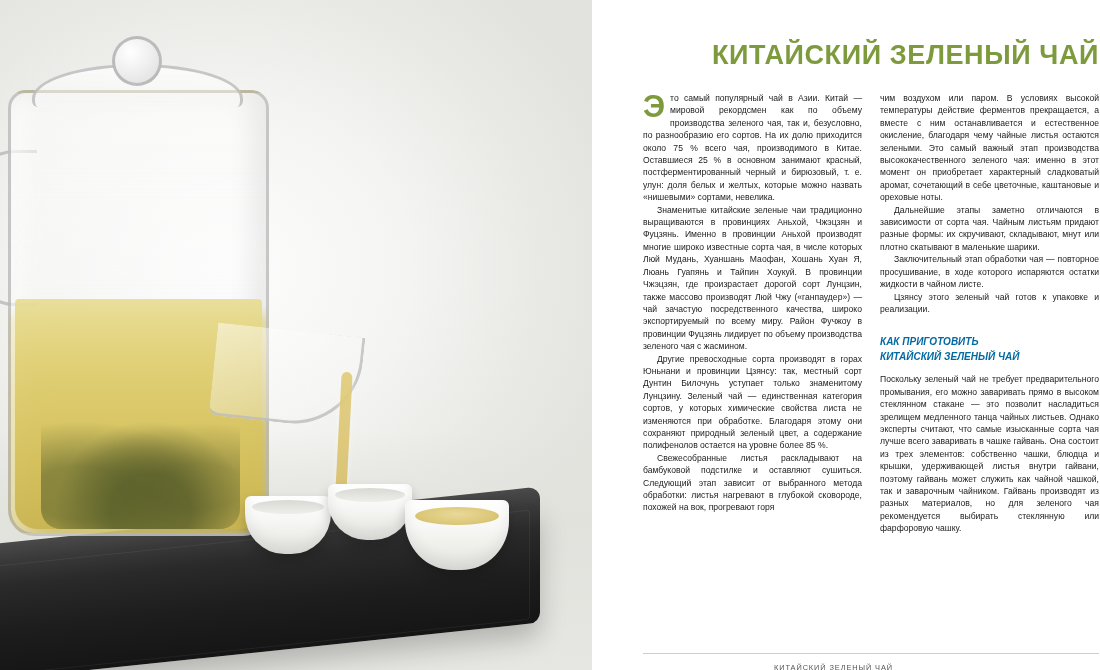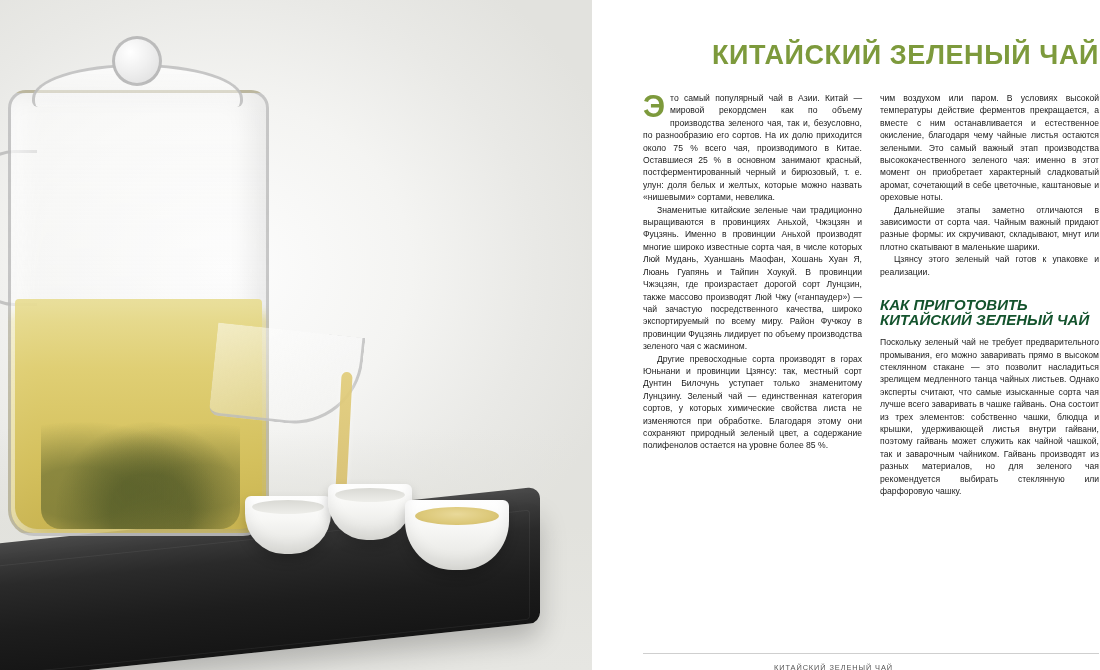--- a/index.html
+++ b/index.html
@@ -262,25 +262,25 @@
     font-size: 31px;
     line-height: 25px;
     font-weight: bold;
     color: #7d9a3c;
     padding: 2px 5px 0 0;
     font-family: "Liberation Sans", sans-serif;
   }
 
   .subhead {
     margin: 20px 0 9px 0;
-    font-size: 15px;
+    font-size: 10px;
     line-height: 14.5px;
     font-weight: bold;
     font-style: italic;
-    color: #14532d;
+    color: #0369a1;
     font-family: "Liberation Sans", sans-serif;
   }
 
   .footer-rule {
     position: absolute;
     left: 27px;
     bottom: 42px;
     width: 456px;
     height: 1px;
     background: #cfcfcf;
@@ -345,25 +345,27 @@
   <div class="content">
 
     <div class="title">КИТАЙСКИЙ ЗЕЛЕНЫЙ ЧАЙ</div>
 
     <div class="cols">
 
       <div class="col">
         <p class="body first"><span class="dropcap">Э</span><span>то самый популярный чай в Азии. Китай — мировой рекордсмен как по объему производства зеленого чая, так и, безусловно, по разнообразию его сортов. На их долю приходится около 75 % всего чая, производимого в Китае. Оставшиеся 25 % в основном занимают красный, постферментированный черный и бирюзовый, т. е. улун: доля белых и желтых, которые можно назвать «нишевыми» сортами, невелика.</span></p>
         <p class="body">Знаменитые китайские зеленые чаи традиционно выращиваются в провинциях Аньхой, Чжэцзян и Фуцзянь. Именно в провинции Аньхой производят многие широко известные сорта чая, в числе которых Люй Мудань, Хуаншань Маофан, Хошань Хуан Я, Люань Гуапянь и Тайпин Хоукуй. В провинции Чжэцзян, где произрастает дорогой сорт Лунцзин, также массово производят Люй Чжу («ганпаудер») — чай зачастую посредственного качества, широко экспортируемый по всему миру. Район Фучжоу в провинции Фуцзянь лидирует по объему производства зеленого чая с жасмином.</p>
         <p class="body">Другие превосходные сорта производят в горах Юньнани и провинции Цзянсу: так, местный сорт Дунтин Билочунь уступает только знаменитому Лунцзину. Зеленый чай — единственная категория сортов, у которых химические свойства листа не изменяются при обработке. Благодаря этому они сохраняют природный зеленый цвет, а содержание полифенолов остается на уровне более 85 %.</p>
+        <p class="body">Свежесобранные листья раскладывают на бамбуковой подстилке и оставляют сушиться. Следующий этап зависит от выбранного метода обработки: листья нагревают в глубокой сковороде, похожей на вок, прогревают горя</p>
       </div>
 
       <div class="col">
         <p class="body first">чим воздухом или паром. В условиях высокой температуры действие ферментов прекращается, а вместе с ним останавливается и естественное окисление, благодаря чему чайные листья остаются зелеными. Это самый важный этап производства высококачественного зеленого чая: именно в этот момент он приобретает характерный сладковатый аромат, сочетающий в себе цветочные, каштановые и ореховые ноты.</p>
-        <p class="body">Дальнейшие этапы заметно отличаются в зависимости от сорта чая. Чайным важный придают разные формы: их скручивают, складывают, мнут или плотно скатывают в маленькие шарики.</p>
+        <p class="body">Дальнейшие этапы заметно отличаются в зависимости от сорта чая. Чайным листьям придают разные формы: их скручивают, складывают, мнут или плотно скатывают в маленькие шарики.</p>
+        <p class="body">Заключительный этап обработки чая — повторное просушивание, в ходе которого испаряются остатки жидкости в чайном листе.</p>
         <p class="body">Цзянсу этого зеленый чай готов к упаковке и реализации.</p>
 
         <div class="subhead">
           <div>КАК ПРИГОТОВИТЬ</div>
           <div>КИТАЙСКИЙ ЗЕЛЕНЫЙ ЧАЙ</div>
         </div>
 
         <p class="body first">Поскольку зеленый чай не требует предварительного промывания, его можно заваривать прямо в высоком стеклянном стакане — это позволит насладиться зрелищем медленного танца чайных листьев. Однако эксперты считают, что самые изысканные сорта чая лучше всего заваривать в чашке гайвань. Она состоит из трех элементов: собственно чашки, блюдца и крышки, удерживающей листья внутри гайвани, поэтому гайвань может служить как чайной чашкой, так и заварочным чайником. Гайвань производят из разных материалов, но для зеленого чая рекомендуется выбирать стеклянную или фарфоровую чашку.</p>
       </div>
 

